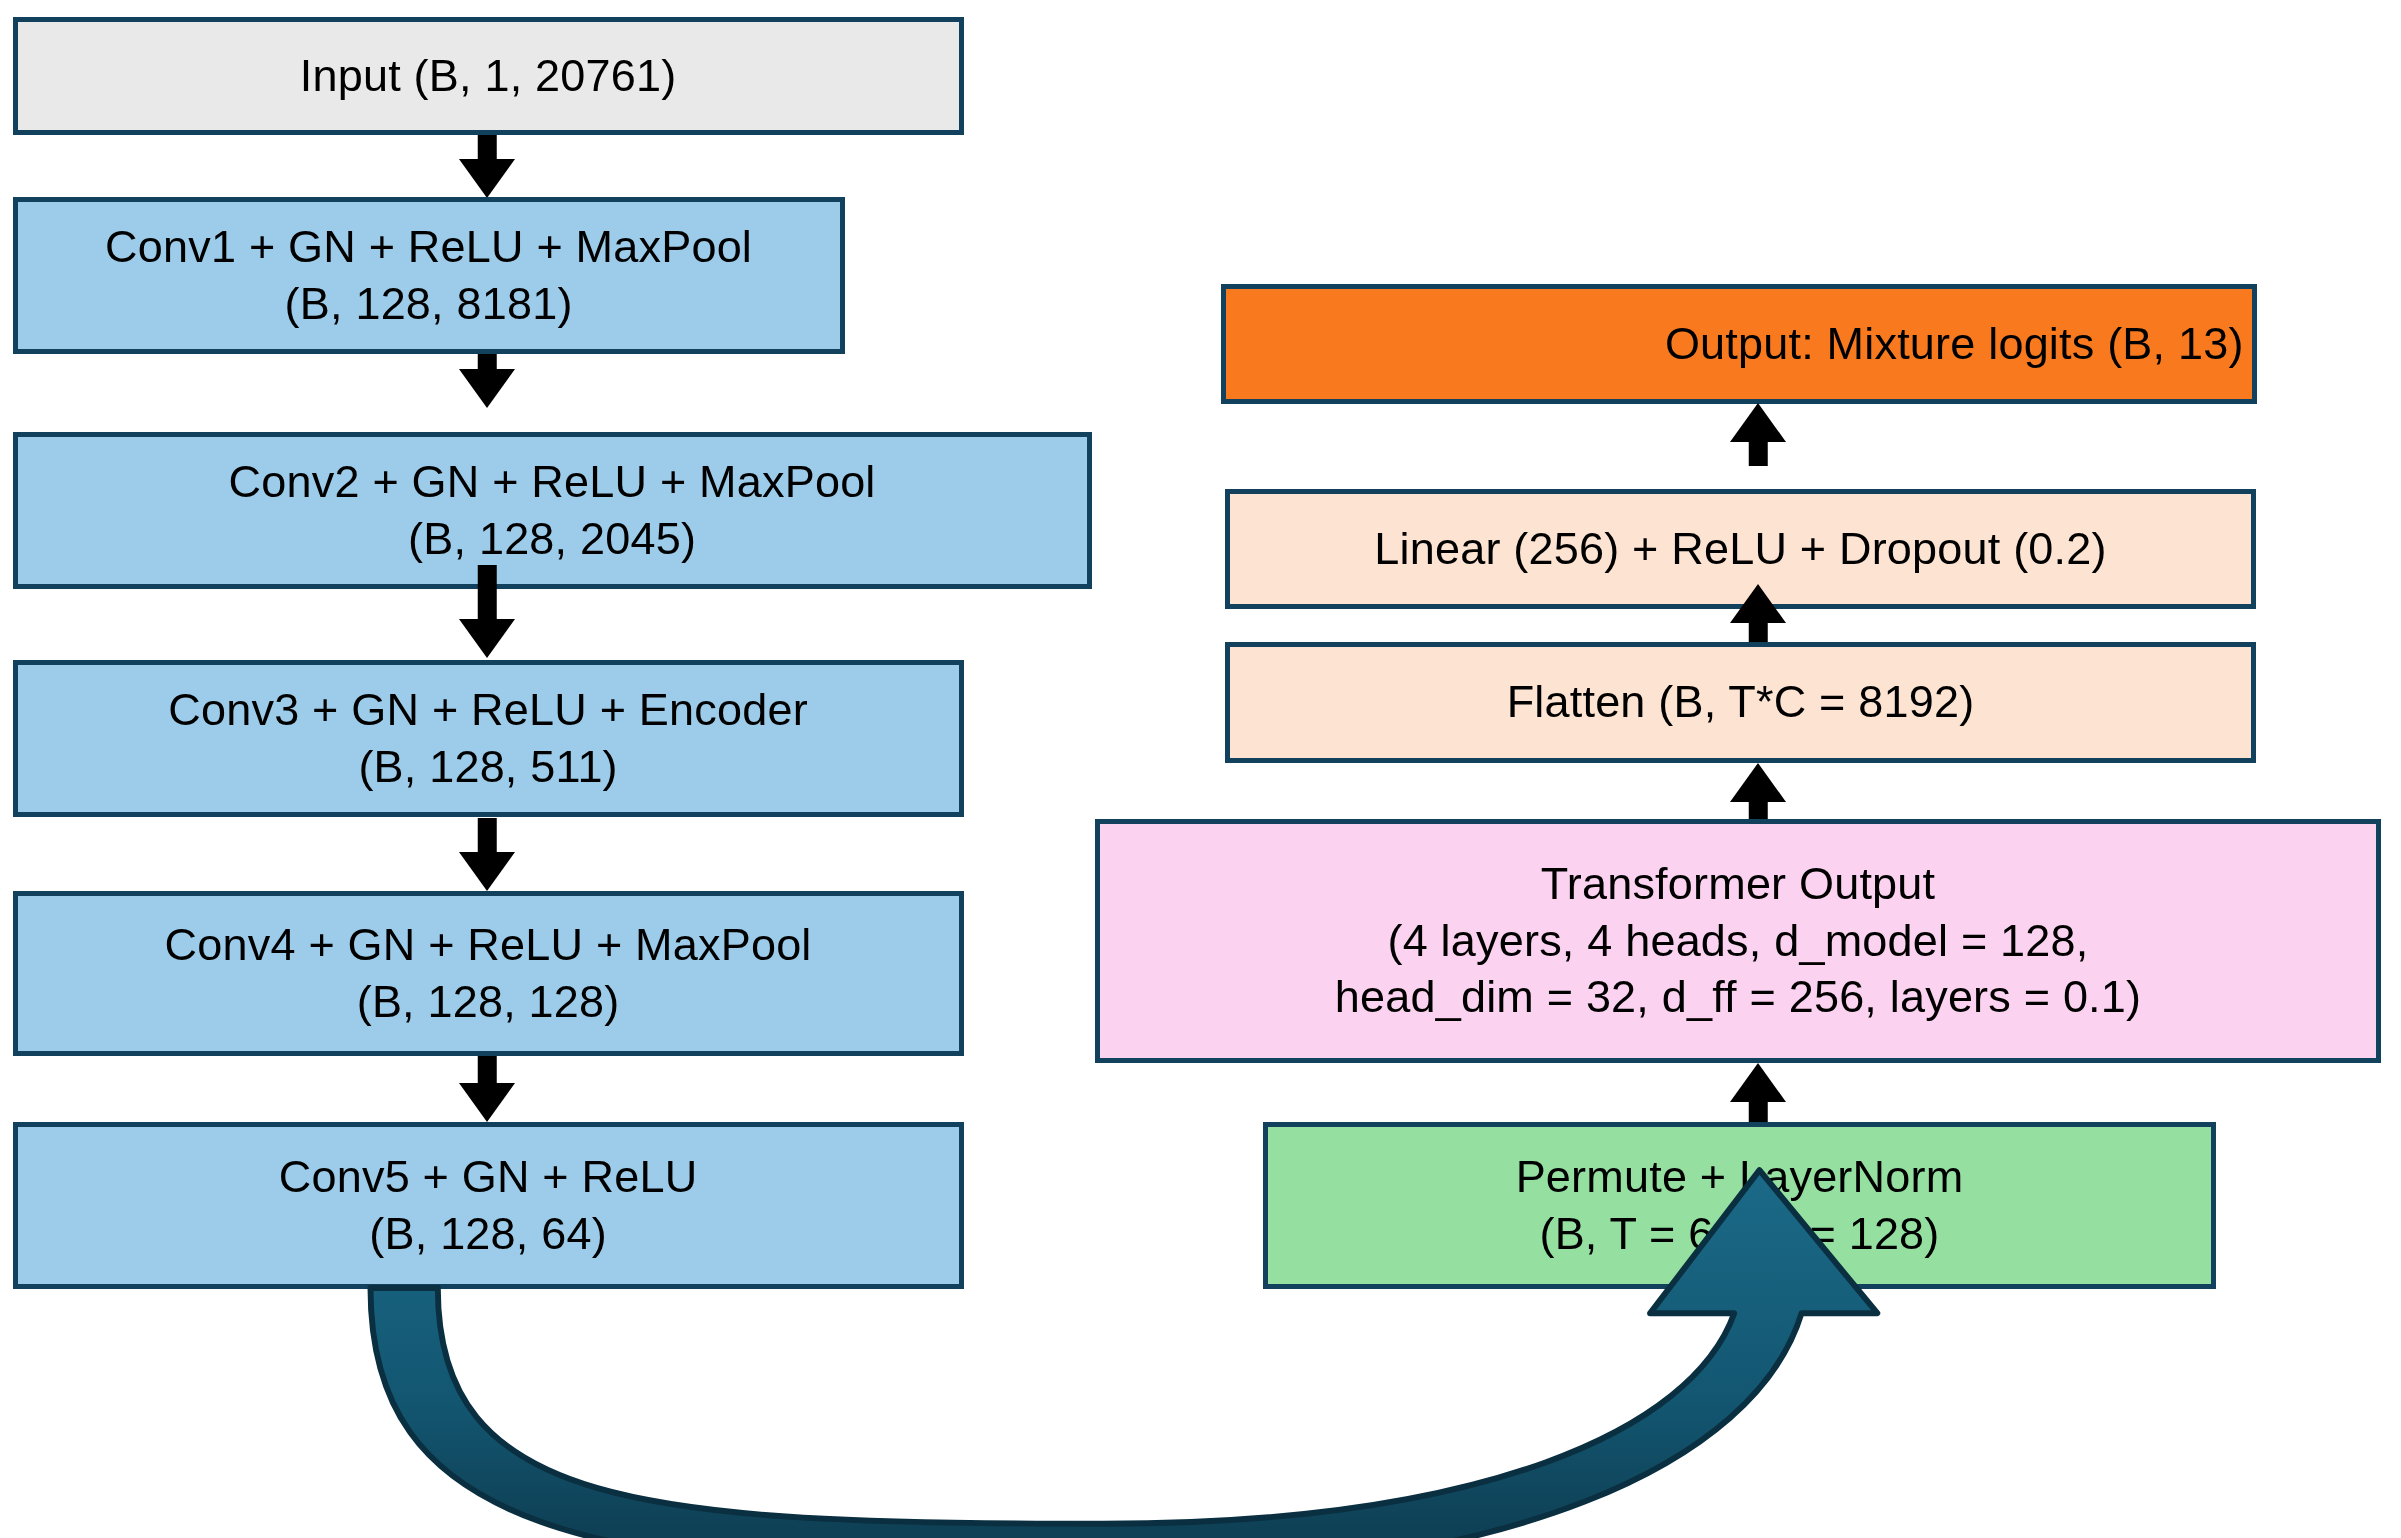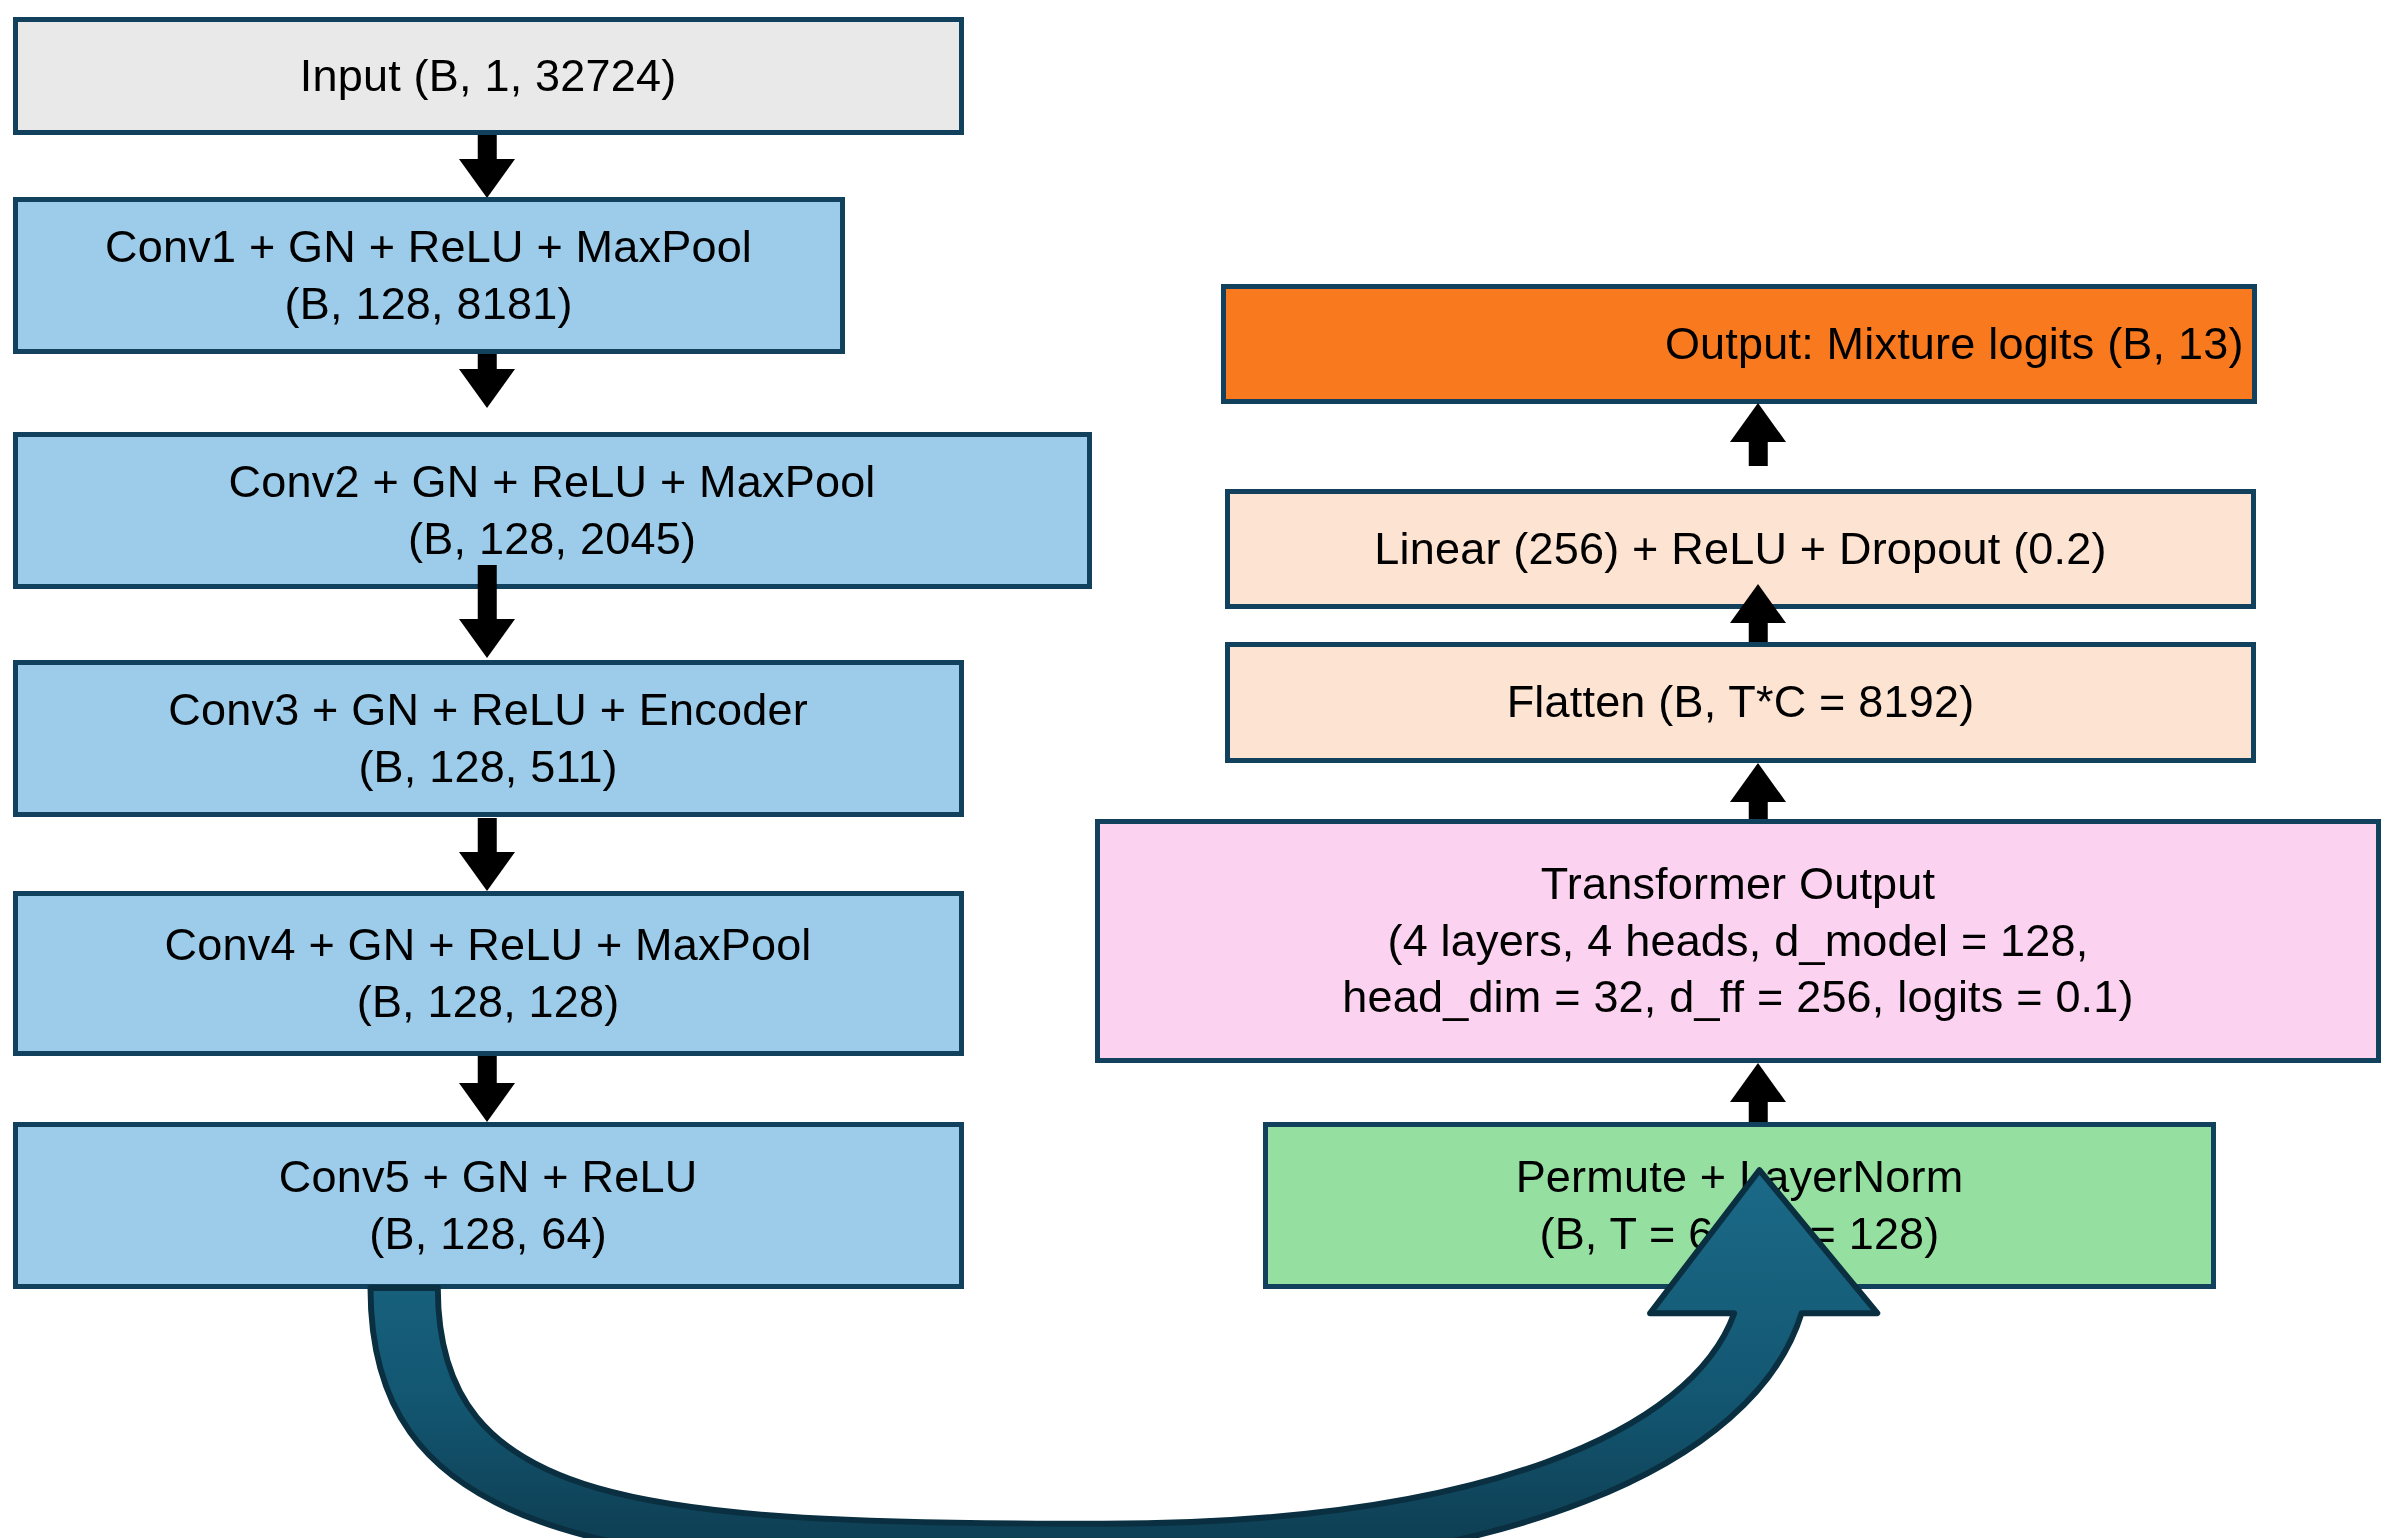--- a/index.html
+++ b/index.html
@@ -94,21 +94,21 @@
     height: 1538px;
     pointer-events: none;
   }
 </style>
 </head>
 <body>
 
 <div id="canvas">
 
   <div class="node fill-gray" style="left:12.6px; top:17px; width:951px; height:118px;">
-    <span class="ln">Input (B, 1, 32724)</span>
+    <span class="ln">Input (B, 1, 20761)</span>
   </div>
 
   <div class="arrow-down" style="left:487px; top:135px; width:0; height:62px;">
     <div class="shaft" style="height:27px;"></div>
     <div class="head" style="top:23.6px;"></div>
   </div>
 
   <div class="node fill-blue" style="left:12.6px; top:197px; width:832px; height:157px;">
     <span class="ln">Conv1 + GN + ReLU + MaxPool</span>
     <span class="ln">(B, 128, 8181)</span>
@@ -177,21 +177,21 @@
   </div>
 
   <div class="arrow-up" style="left:1758px; top:763px; width:0; height:59px;">
     <div class="head" style="top:0;"></div>
     <div class="shaft" style="top:35px; height:25px;"></div>
   </div>
 
   <div class="node fill-pink" style="left:1095px; top:819px; width:1286px; height:244px;">
     <span class="ln">Transformer Output</span>
     <span class="ln">(4 layers, 4 heads, d_model = 128,</span>
-    <span class="ln">head_dim = 32, d_ff = 256, logits = 0.1)</span>
+    <span class="ln">head_dim = 32, d_ff = 256, layers = 0.1)</span>
   </div>
 
   <div class="arrow-up" style="left:1758px; top:1063px; width:0; height:61px;">
     <div class="head" style="top:0;"></div>
     <div class="shaft" style="top:35px; height:27px;"></div>
   </div>
 
   <div class="node fill-green" style="left:1263px; top:1122px; width:953px; height:167px;">
     <span class="ln">Permute + LayerNorm</span>
     <span class="ln">(B, T = 64, C = 128)</span>

